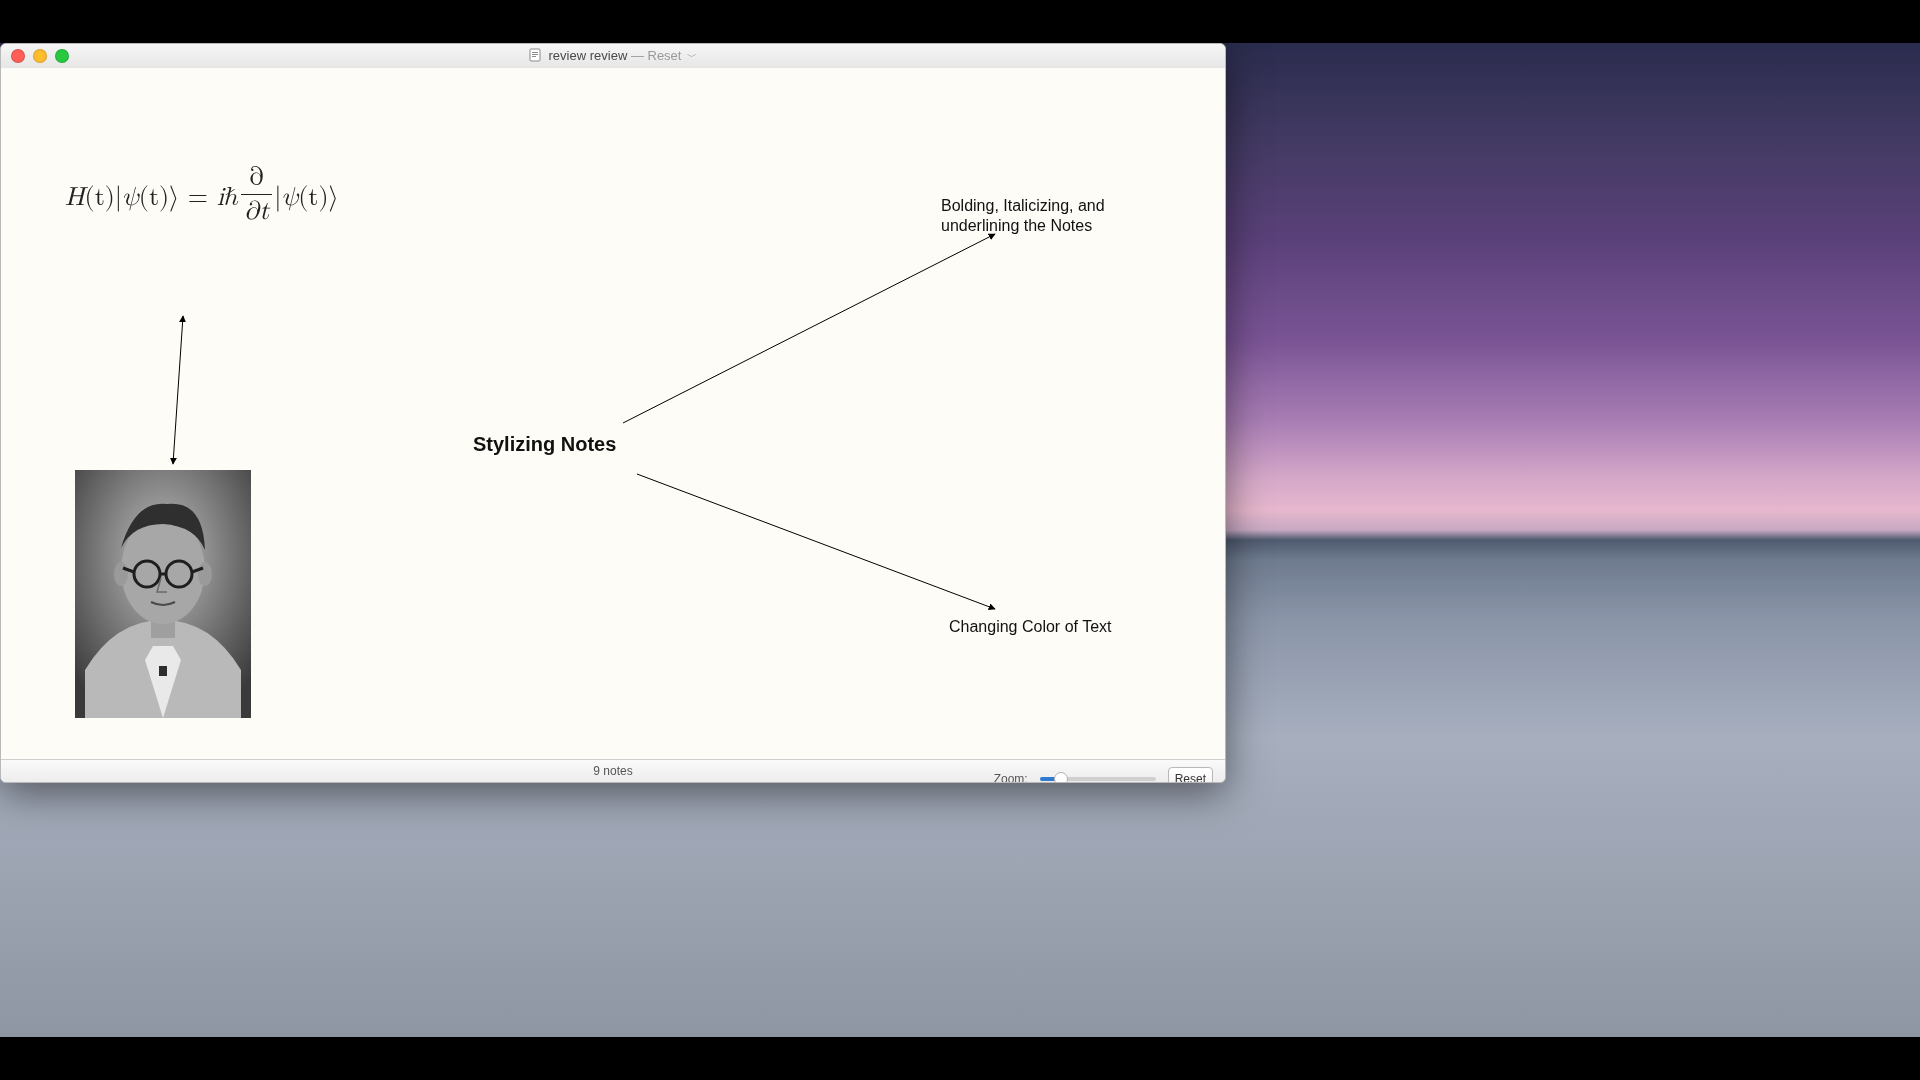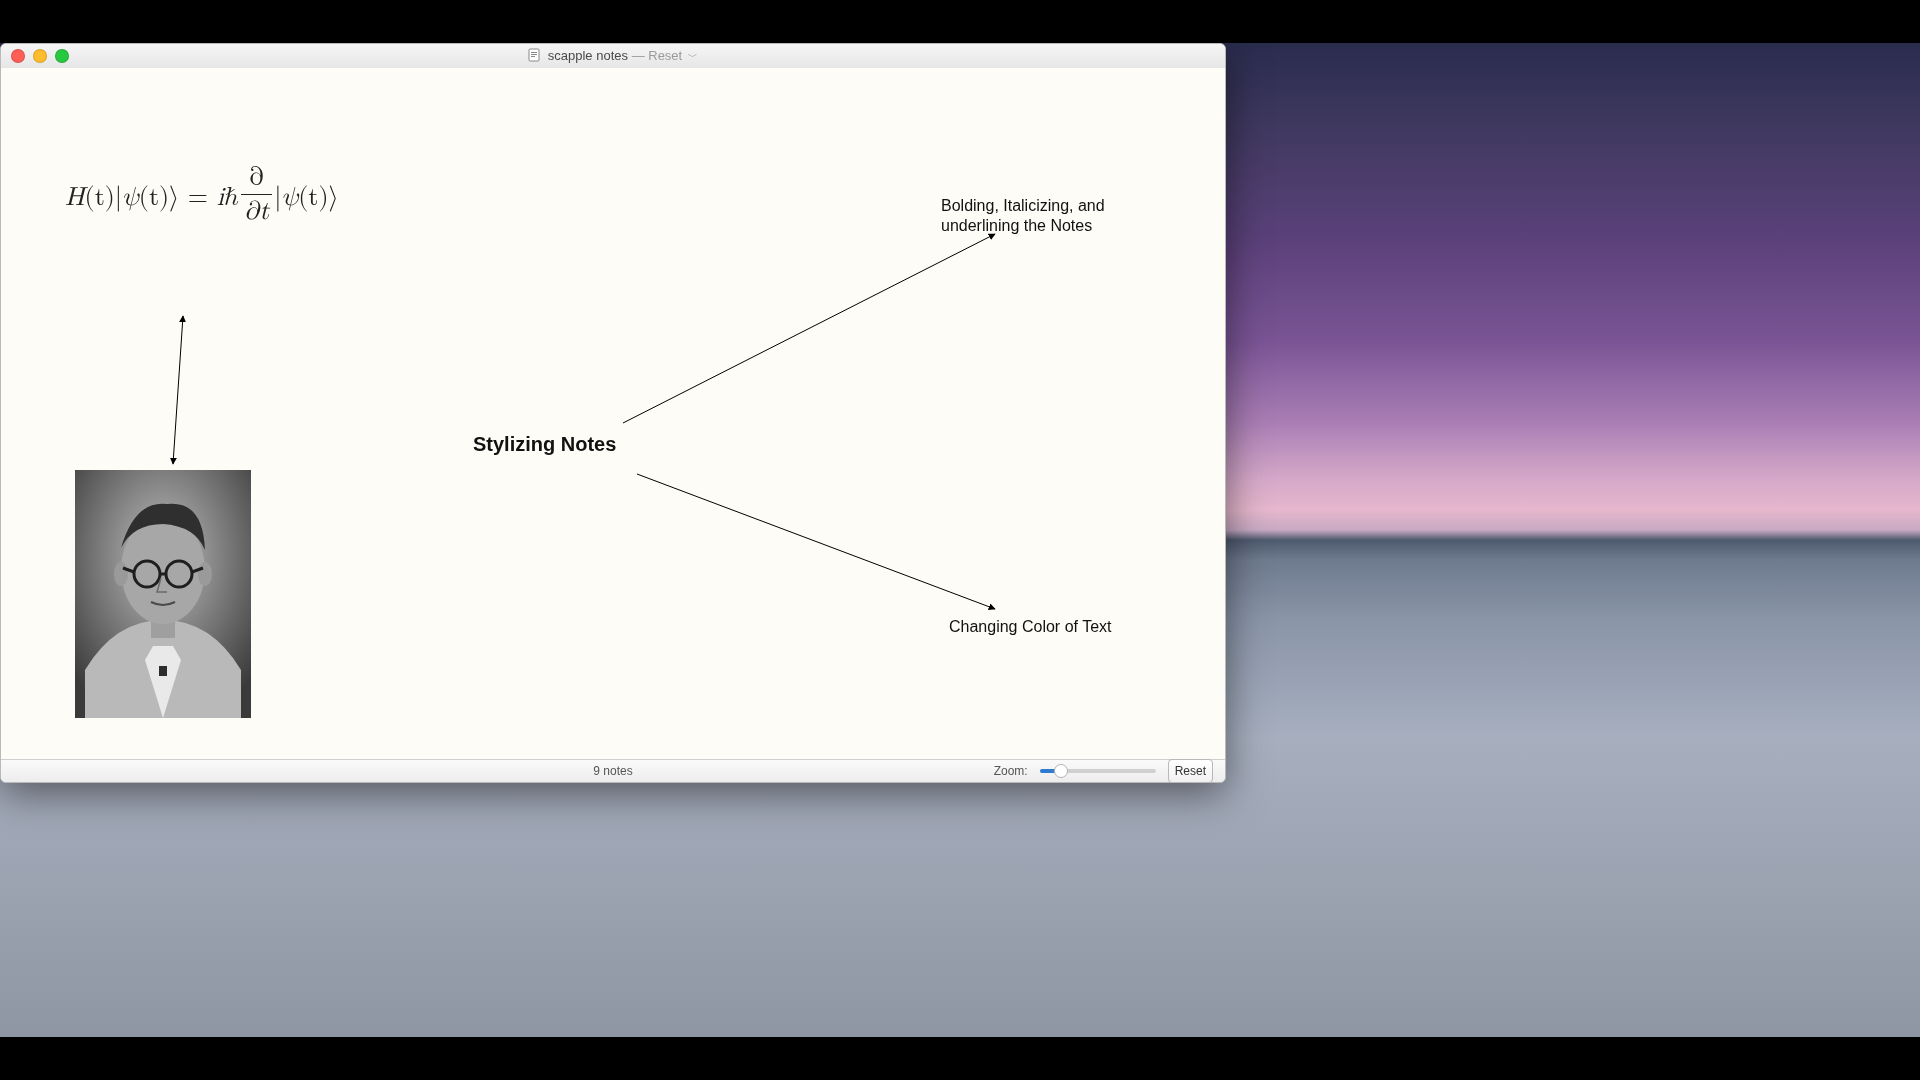--- a/index.html
+++ b/index.html
@@ -37,21 +37,21 @@
   #eq .frac .num{display:block;border-bottom:1.5px solid #222;padding:0 3px 1px;}
   #eq .frac .den{display:block;padding:1px 3px 0;}
   
   #photo{position:absolute;left:74px;top:402px;width:176px;height:248px;background:#cfcfcf;overflow:hidden;}
   #photo svg{width:100%;height:100%;display:block;}
   
   #cursor{position:absolute;left:712px;top:114px;font-size:18px;color:#000;transform:rotate(-15deg);}
   
   #statusbar{position:absolute;left:0;right:0;bottom:0;height:22px;background:linear-gradient(#fafafa,#ededed);border-top:1px solid #cfcfcf;font-size:12px;color:#555;}
   #status-count{position:absolute;left:50%;top:50%;transform:translate(-50%,-50%);}
-  #zoom-group{position:absolute;right:12px;top:0;height:100%;display:flex;align-items:center;gap:12px;}
+  #zoom-group{position:absolute;right:12px;top:8px;height:100%;display:flex;align-items:center;gap:12px;}
   #zoom-label{color:#555;}
   #zoom-slider{position:relative;width:116px;height:4px;background:#d0d0d0;border-radius:2px;}
   #zoom-fill{position:absolute;left:0;top:0;height:100%;background:#2f7bd1;border-radius:2px;}
   #zoom-thumb{position:absolute;top:50%;width:12px;height:12px;background:#fff;border:1px solid #b0b0b0;border-radius:50%;transform:translate(-50%,-50%);}
   #reset-btn{height:24px;padding:0 6px;font-size:12px;background:linear-gradient(#ffffff,#f1f1f1);border:1px solid #b8b8b8;border-radius:4px;color:#333;line-height:16px;}
 </style>
 </head>
 <body>
 
 <div id="stage">
@@ -65,21 +65,21 @@
       <div class="tl-btn tl-max"></div>
       <div id="title-center">
         <span id="title-doc-icon">
           <svg width="12" height="14" viewBox="0 0 12 14">
               <rect x="1" y="1" width="10" height="12" rx="1" fill="#fff" stroke="#8a8a8a"></rect>
               <rect x="3" y="4" width="6" height="1" fill="#8a8a8a"></rect>
               <rect x="3" y="6" width="6" height="1" fill="#8a8a8a"></rect>
               <rect x="3" y="8" width="4" height="1" fill="#8a8a8a"></rect>
             </svg>
         </span>
-        <span>scapple notes</span><span id="title-edited"> — Reset</span>
+        <span>review review</span><span id="title-edited"> — Reset</span>
         <span id="title-chevron">﹀</span>
       </div>
     </div>
 
     <div id="canvas">
 
       <svg>
         <defs>
           <marker id="arrow" viewBox="0 0 10 10" refX="9" refY="5" markerWidth="7" markerHeight="7" orient="auto-start-reverse">
             <path d="M0,0 L10,5 L0,10 z" fill="#000"></path>

